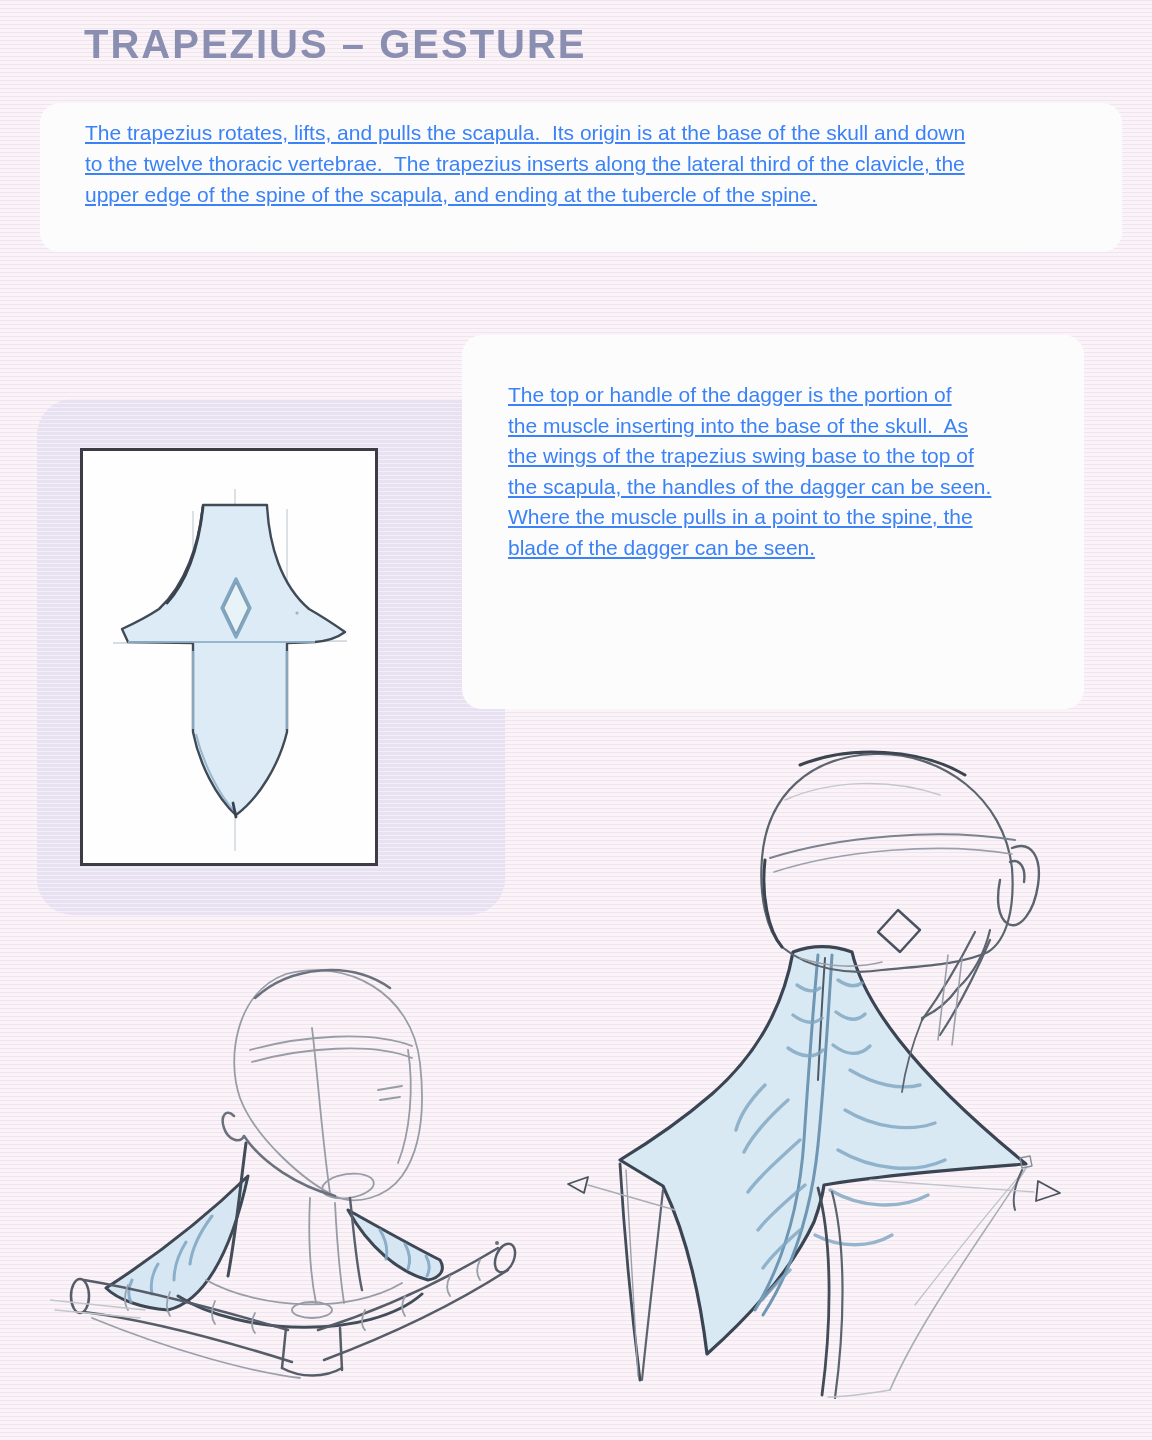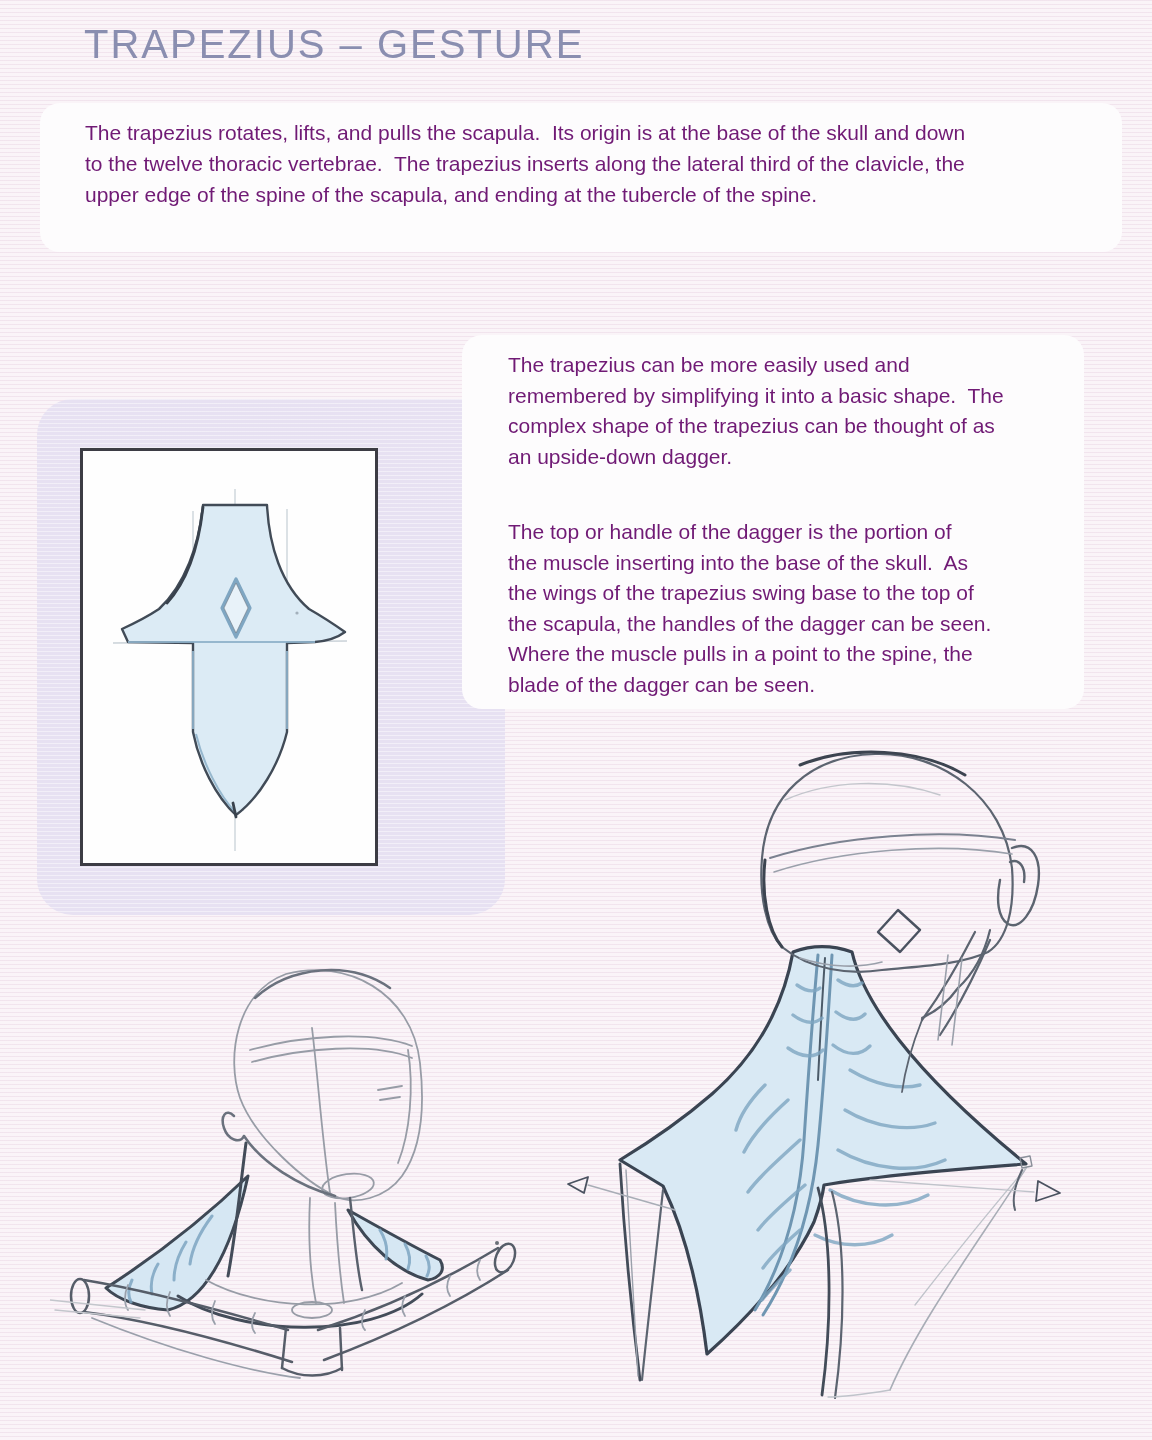--- a/index.html
+++ b/index.html
@@ -11,39 +11,40 @@
       rgba(228,202,221,0.38) 0px, rgba(228,202,221,0.38) 1px,
       rgba(255,255,255,0) 1px, rgba(255,255,255,0) 4px);
     font-family:"Liberation Sans", sans-serif;
     overflow:hidden;
   }
   .title{
     position:absolute;
     font-size:40px;
     letter-spacing:2px;
     color:#8a8eb0;
-    font-weight:400;
+    font-weight:700;
     white-space:nowrap;
   }
   #gesture-title{left:84px;top:22px;}
   #shape-title{left:36px;top:336px;}
   .white-box{
     position:absolute;
     background:#fdfcfd;
     border-radius:20px;
   }
   #gesture-box{left:40px;top:103px;width:1082px;height:149px;}
   #gesture-box .body-text{padding:14px 40px 0 45px;}
   #shape-box{left:462px;top:335px;width:622px;height:374px;}
   #shape-box .body-text{padding:15px 30px 0 46px;}
   .body-text{
     font-size:21px;
     line-height:31px;
-    color:#701a75;
+    color:#3b82f6;
     white-space:pre-wrap;
+    text-decoration:underline;
   }
   #shape-box .body-text{line-height:30.5px;}
   #shape-box .para2{margin-top:30px;}
   #lavender-panel{
     position:absolute;
     left:37px;top:399px;width:468px;height:516px;
     background-color:#e7e1f2;
     background-image:repeating-linear-gradient(180deg,
       rgba(255,255,255,0.45) 0px, rgba(255,255,255,0.45) 1px,
       rgba(0,0,0,0) 1px, rgba(0,0,0,0) 4px);
@@ -111,24 +112,20 @@
         <path d="M 150,352 L 153,366"></path>
       </g>
 
       <path d="M 153,128 L 167,157 L 153,186 L 139,157 Z" fill="#e8f2f9" stroke="#7fa6c2" stroke-width="3.2" stroke-linejoin="round"></path>
       <path d="M 153,132 L 165,157 L 153,182 L 141,157 Z" fill="none" stroke="#55616d" stroke-width="0.9" opacity="0.6"></path>
       <circle cx="214" cy="162" r="1.6" fill="#8a97a3" opacity="0.7"></circle>
     </svg>
   </div>
 
   <div class="white-box" id="shape-box">
-    <div class="body-text para1">The trapezius can be more easily used and
-remembered by simplifying it into a basic shape.  The
-complex shape of the trapezius can be thought of as
-an upside-down dagger.</div>
     <div class="body-text para2">The top or handle of the dagger is the portion of
 the muscle inserting into the base of the skull.  As
 the wings of the trapezius swing base to the top of
 the scapula, the handles of the dagger can be seen.
 Where the muscle pulls in a point to the spine, the
 blade of the dagger can be seen.</div>
   </div>
 
   <div class="sketch" id="front-sketch">
     <svg width="480" height="432" viewBox="0 0 480 432" role="img" aria-label="Front three-quarter sketch of head, neck and shoulders with trapezius highlighted">

